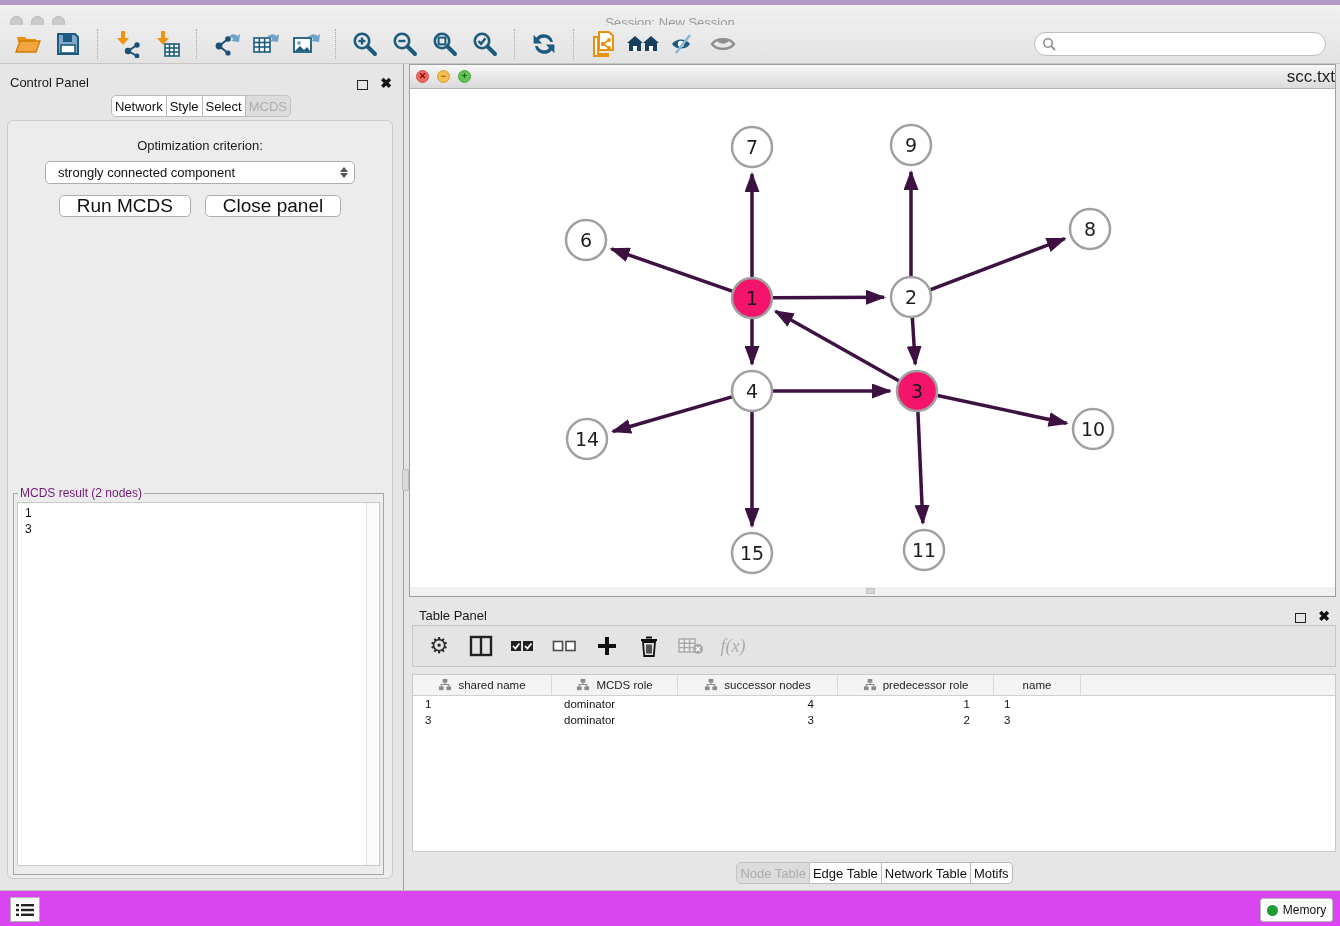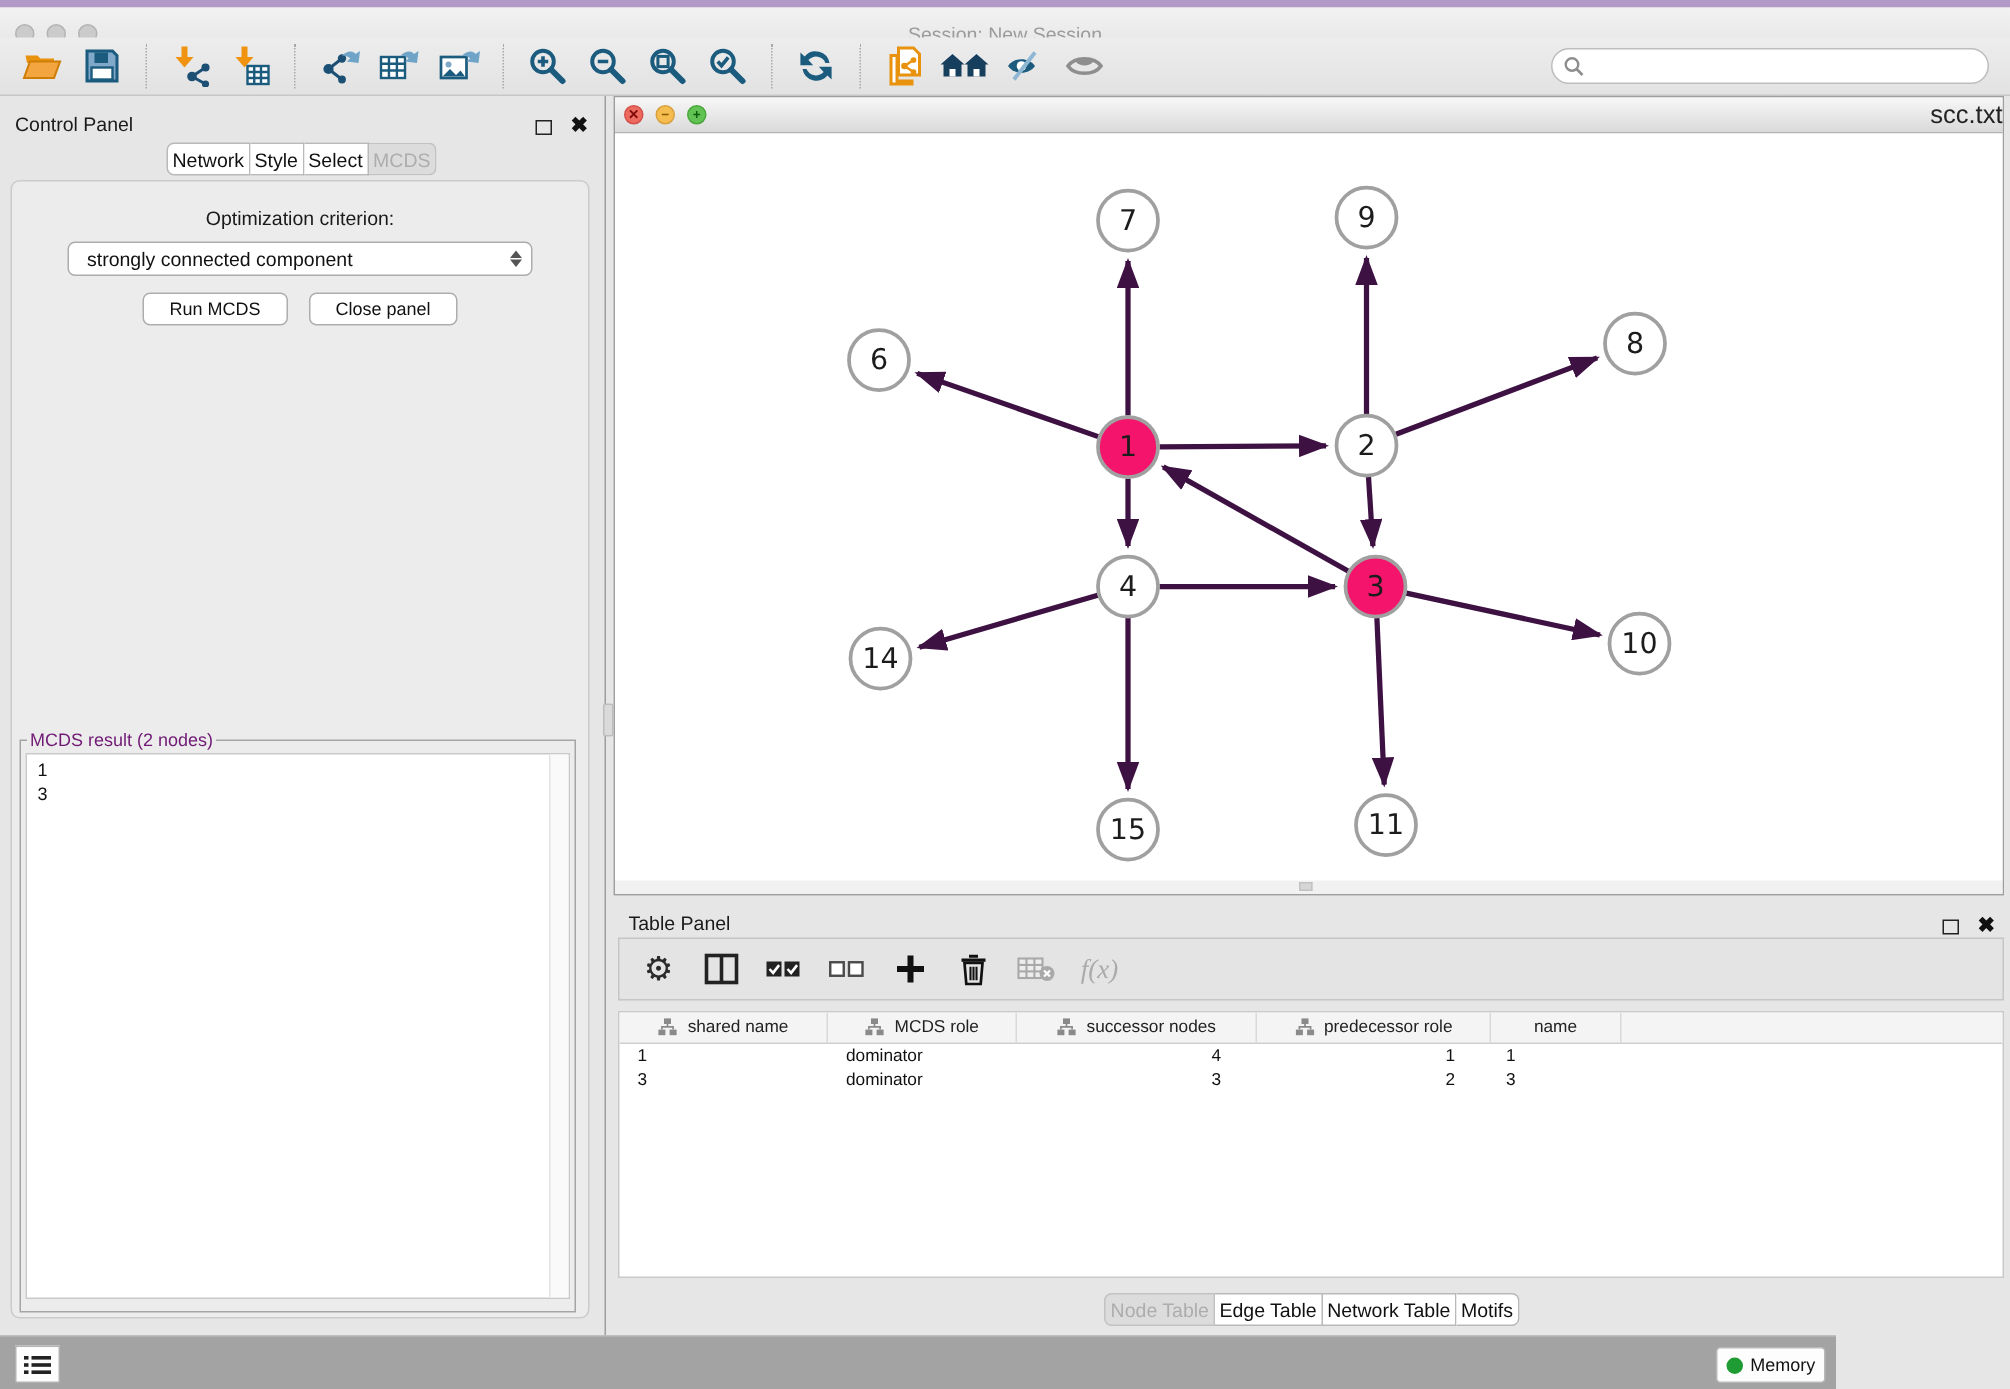--- a/index.html
+++ b/index.html
@@ -58,21 +58,21 @@
     border-radius:5px; display:flex; align-items:center; padding:0 6px 0 12px; font-size:13px;
   }
   .dropdown .dd-text { flex:1; }
   .stepper { display:flex; flex-direction:column; gap:1px; align-items:center; }
   .stepper i { width:0; height:0; border-left:4px solid transparent; border-right:4px solid transparent; }
   .stepper .up { border-bottom:5px solid #555; }
   .stepper .down { border-top:5px solid #555; }
   .btn-row { display:flex; justify-content:center; gap:14px; margin-top:11px; }
   .btn {
     background:#fff; border:1px solid #ADADAD; border-radius:5px; height:22px;
-    display:flex; align-items:center; padding:0 17px; font-size:12px; color:#111;
+    display:flex; align-items:center; padding:0 17px; font-size:19px; color:#111;
   }
   .result-box {
     position:absolute; left:5px; right:8px; top:365px; bottom:3px;
     border:1px solid #A5A5A5; margin:0; padding:0;
   }
   .result-box legend { font-size:12px; color:#701a75; margin-left:4px; padding:0 2px; }
   .result-inner { position:absolute; left:3px; right:3px; top:2px; bottom:8px; background:#fff; border:1px solid #C9C9C9; display:flex; }
   .result-text { flex:1; font-size:12px; line-height:16px; padding:2px 0 0 7px; color:#111; }
   .result-scroll { width:13px; background:#FAFAFA; border-left:1px solid #E3E3E3; }
   
@@ -117,22 +117,22 @@
     border-right:1px solid #D9D9D9; color:#222;
   }
   .trow { display:flex; height:16px; align-items:center; }
   .td { padding:0; white-space:nowrap; overflow:hidden; }
   .td.left { text-align:left; padding-left:12px; }
   .td.right { text-align:right; padding-right:24px; }
   .td.name { text-align:left; padding-left:10px; }
   .tp-tabs { position:absolute; left:0; right:0; bottom:6px; }
   
   .statusbar {
-    position:absolute; left:0; top:890px; width:1224px; height:36px;
-    background:#a3a3a3; border-top:1px solid #BFBFBF;
+    position:absolute; left:0; top:890px; width:1340px; height:36px;
+    background:#d946ef; border-top:1px solid #BFBFBF;
   }
   .list-btn {
     position:absolute; left:10px; top:6px; width:30px; height:25px; background:#FDFDFD;
     border:1px solid #B2B2B2; display:flex; align-items:center; justify-content:center;
   }
   .memory-btn {
     position:absolute; right:7px; top:7px; width:73px; height:24px; background:#FDFDFD;
     border:1px solid #B9B9B9; border-radius:3px; display:flex; align-items:center; justify-content:center; gap:5px;
     font-size:12px; color:#111;
   }

